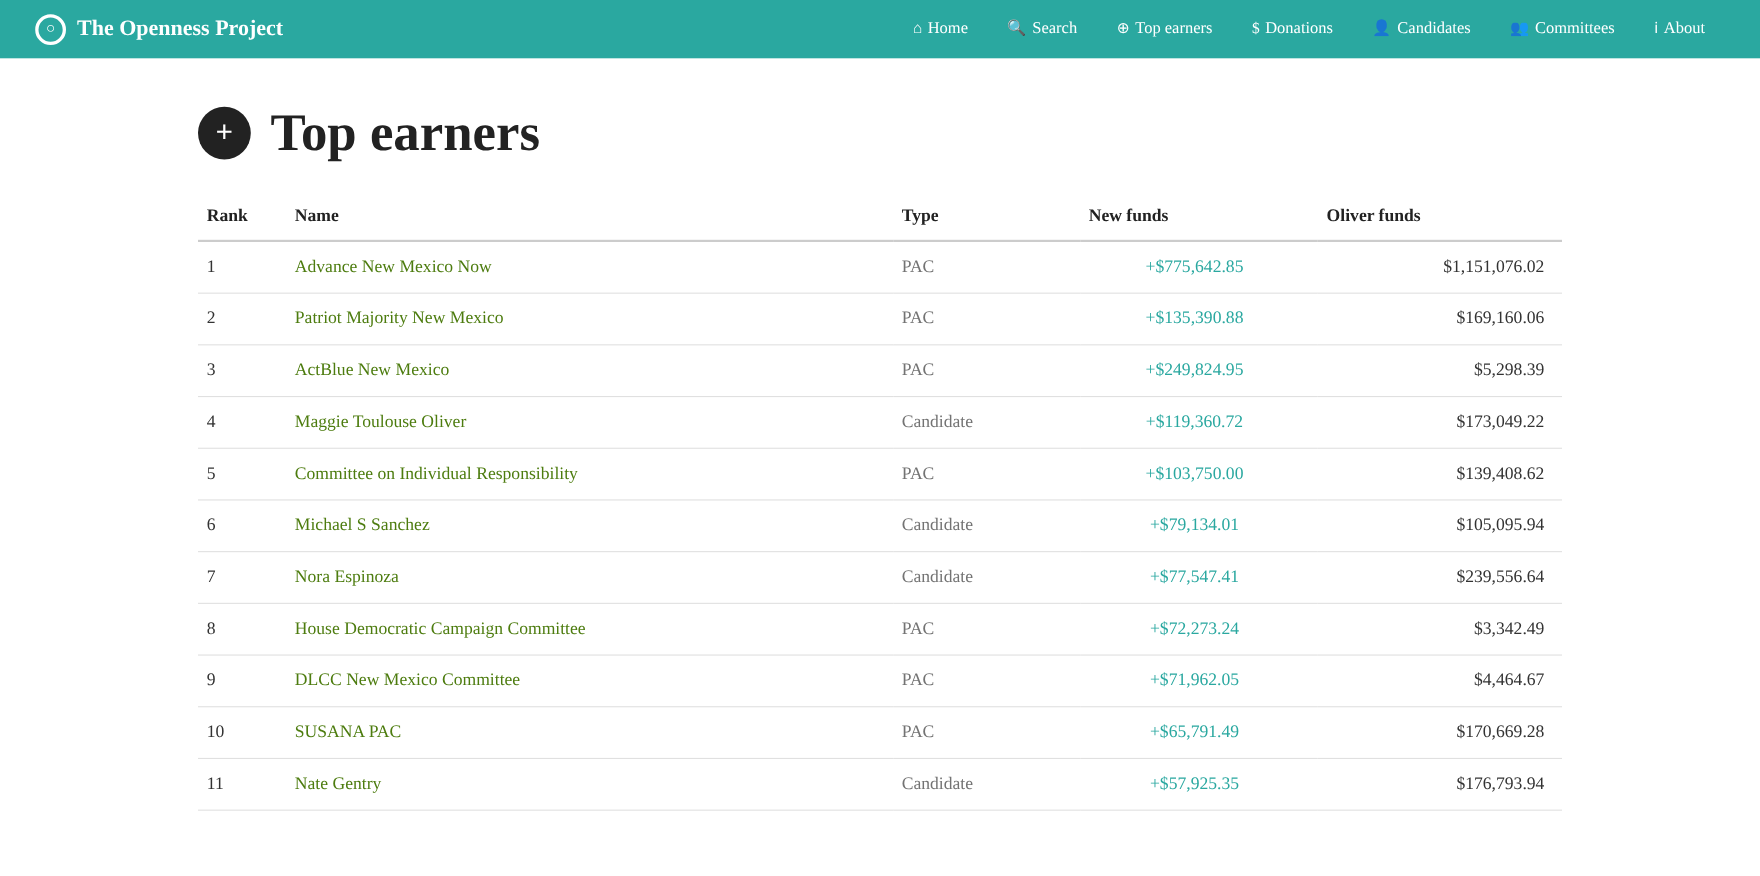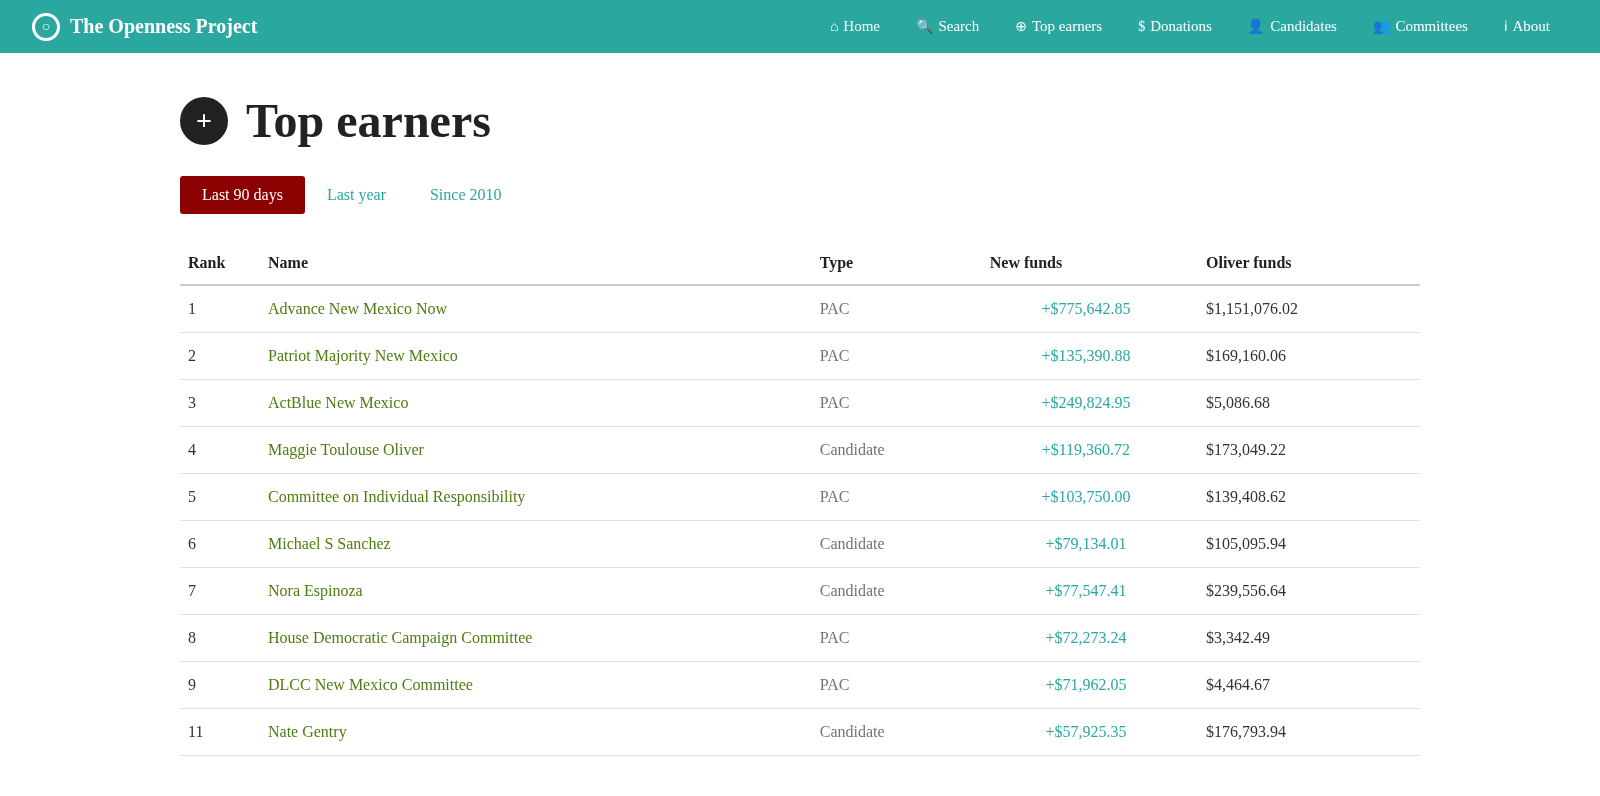--- a/index.html
+++ b/index.html
@@ -130,21 +130,21 @@
     }
     tbody td {
       padding: 14px 16px 14px 8px;
       font-size: 16px;
       vertical-align: middle;
     }
     td.rank { color: #333; width: 80px; }
     td.name a { color: #4d7c0f; text-decoration: none; }
     td.type { color: #737373; }
     td.new-funds { color: #2aA8A0; text-align: center; font-weight: 500; }
-    td.current-funds { text-align: left; color: #333; }
+    td.current-funds { text-align: right; color: #333; }
   </style>
 </head>
 <body>
 
 <nav>
   <a class="nav-logo" href="#">
     <div class="nav-logo-icon">○</div>
     <span>The Openness Project</span>
   </a>
   <ul class="nav-links">
@@ -172,25 +172,20 @@
   </ul>
 </nav>
 
 <main>
 
   <div class="page-title-area">
     <div class="page-title-icon">+</div>
     <h1 class="page-title">Top earners</h1>
   </div>
 
-  <div class="tabs">
-    <button class="tab-btn active">Last 90 days</button>
-    <a class="tab-btn" href="#">Last year</a>
-    <a class="tab-btn" href="#">Since 2010</a>
-  </div>
 
   <table>
     <thead>
       <tr>
         <th>Rank</th>
         <th>Name</th>
         <th>Type</th>
         <th class="right">New funds</th>
         <th class="right">Oliver funds</th>
       </tr>
@@ -208,21 +203,21 @@
       <td class="name"><a href="#">Patriot Majority New Mexico</a></td>
       <td class="type">PAC</td>
       <td class="new-funds">+$135,390.88</td>
       <td class="current-funds">$169,160.06</td>
     </tr>
         <tr>
       <td class="rank">3</td>
       <td class="name"><a href="#">ActBlue New Mexico</a></td>
       <td class="type">PAC</td>
       <td class="new-funds">+$249,824.95</td>
-      <td class="current-funds">$5,086.68</td>
+      <td class="current-funds">$5,298.39</td>
     </tr>
         <tr>
       <td class="rank">4</td>
       <td class="name"><a href="#">Maggie Toulouse Oliver</a></td>
       <td class="type">Candidate</td>
       <td class="new-funds">+$119,360.72</td>
       <td class="current-funds">$173,049.22</td>
     </tr>
         <tr>
       <td class="rank">5</td>
@@ -253,20 +248,27 @@
       <td class="current-funds">$3,342.49</td>
     </tr>
         <tr>
       <td class="rank">9</td>
       <td class="name"><a href="#">DLCC New Mexico Committee</a></td>
       <td class="type">PAC</td>
       <td class="new-funds">+$71,962.05</td>
       <td class="current-funds">$4,464.67</td>
     </tr>
         <tr>
+      <td class="rank">10</td>
+      <td class="name"><a href="#">SUSANA PAC</a></td>
+      <td class="type">PAC</td>
+      <td class="new-funds">+$65,791.49</td>
+      <td class="current-funds">$170,669.28</td>
+    </tr>
+        <tr>
       <td class="rank">11</td>
       <td class="name"><a href="#">Nate Gentry</a></td>
       <td class="type">Candidate</td>
       <td class="new-funds">+$57,925.35</td>
       <td class="current-funds">$176,793.94</td>
     </tr>
       </tbody>
   </table>
 
 </main>

